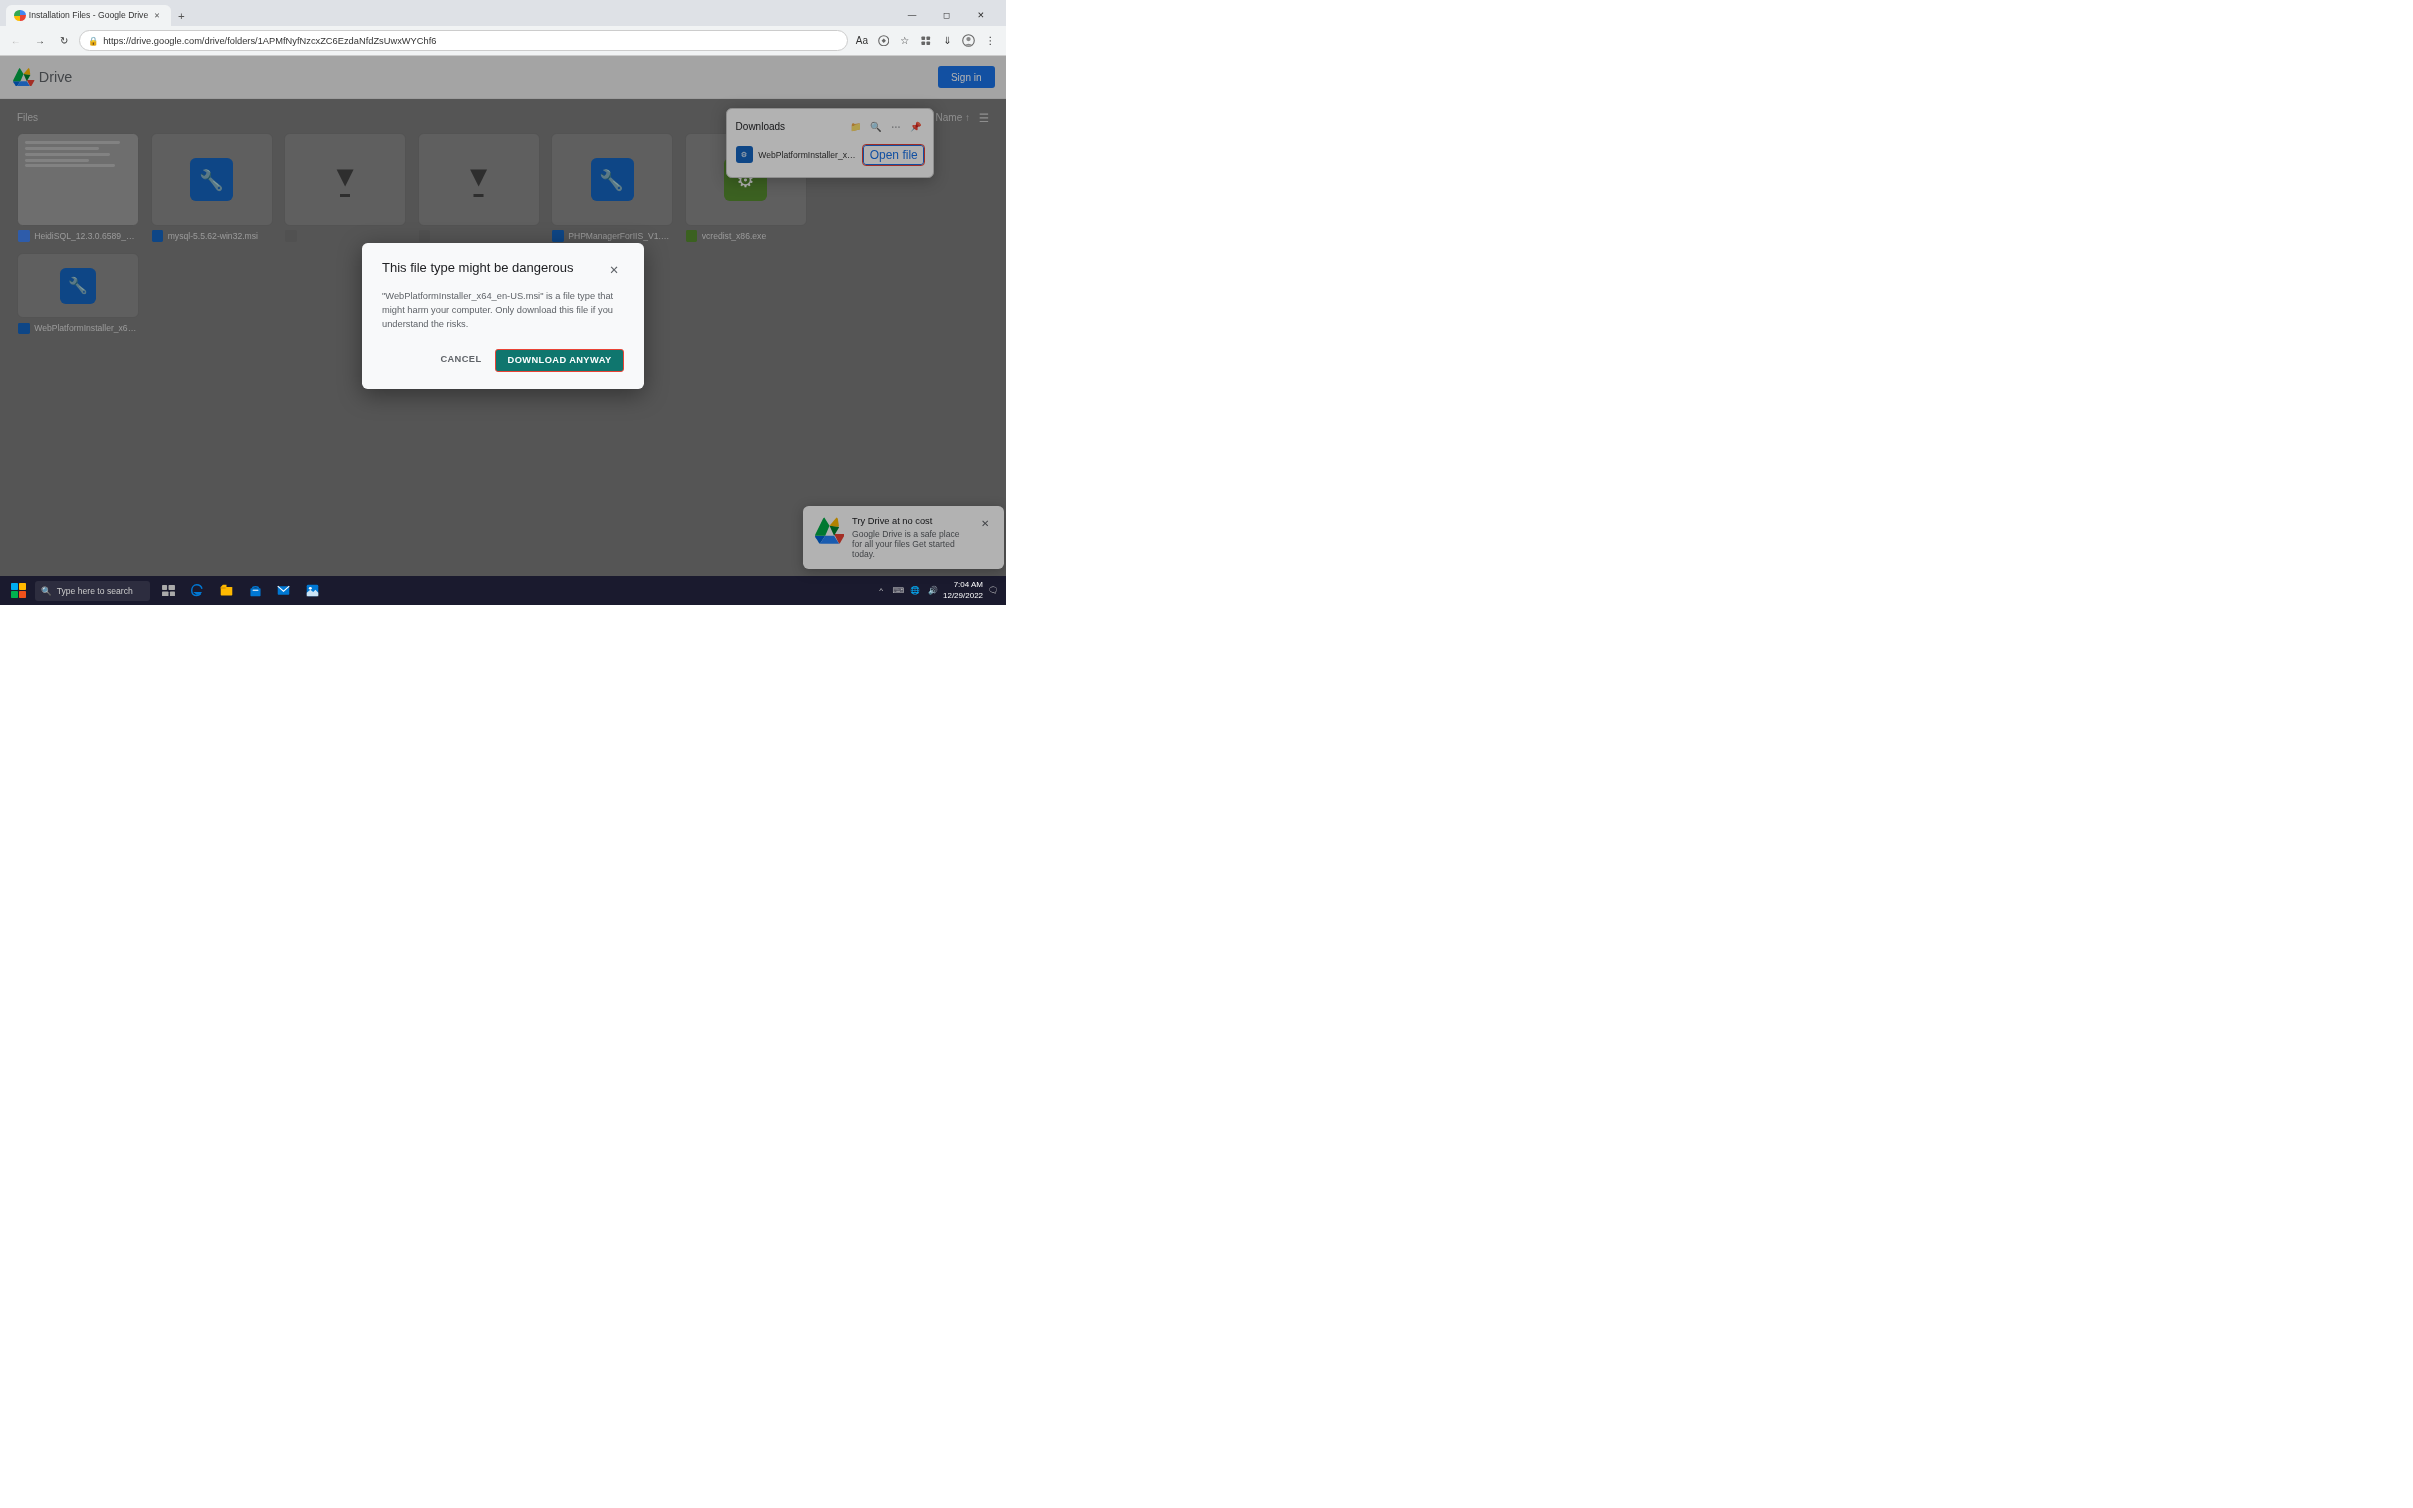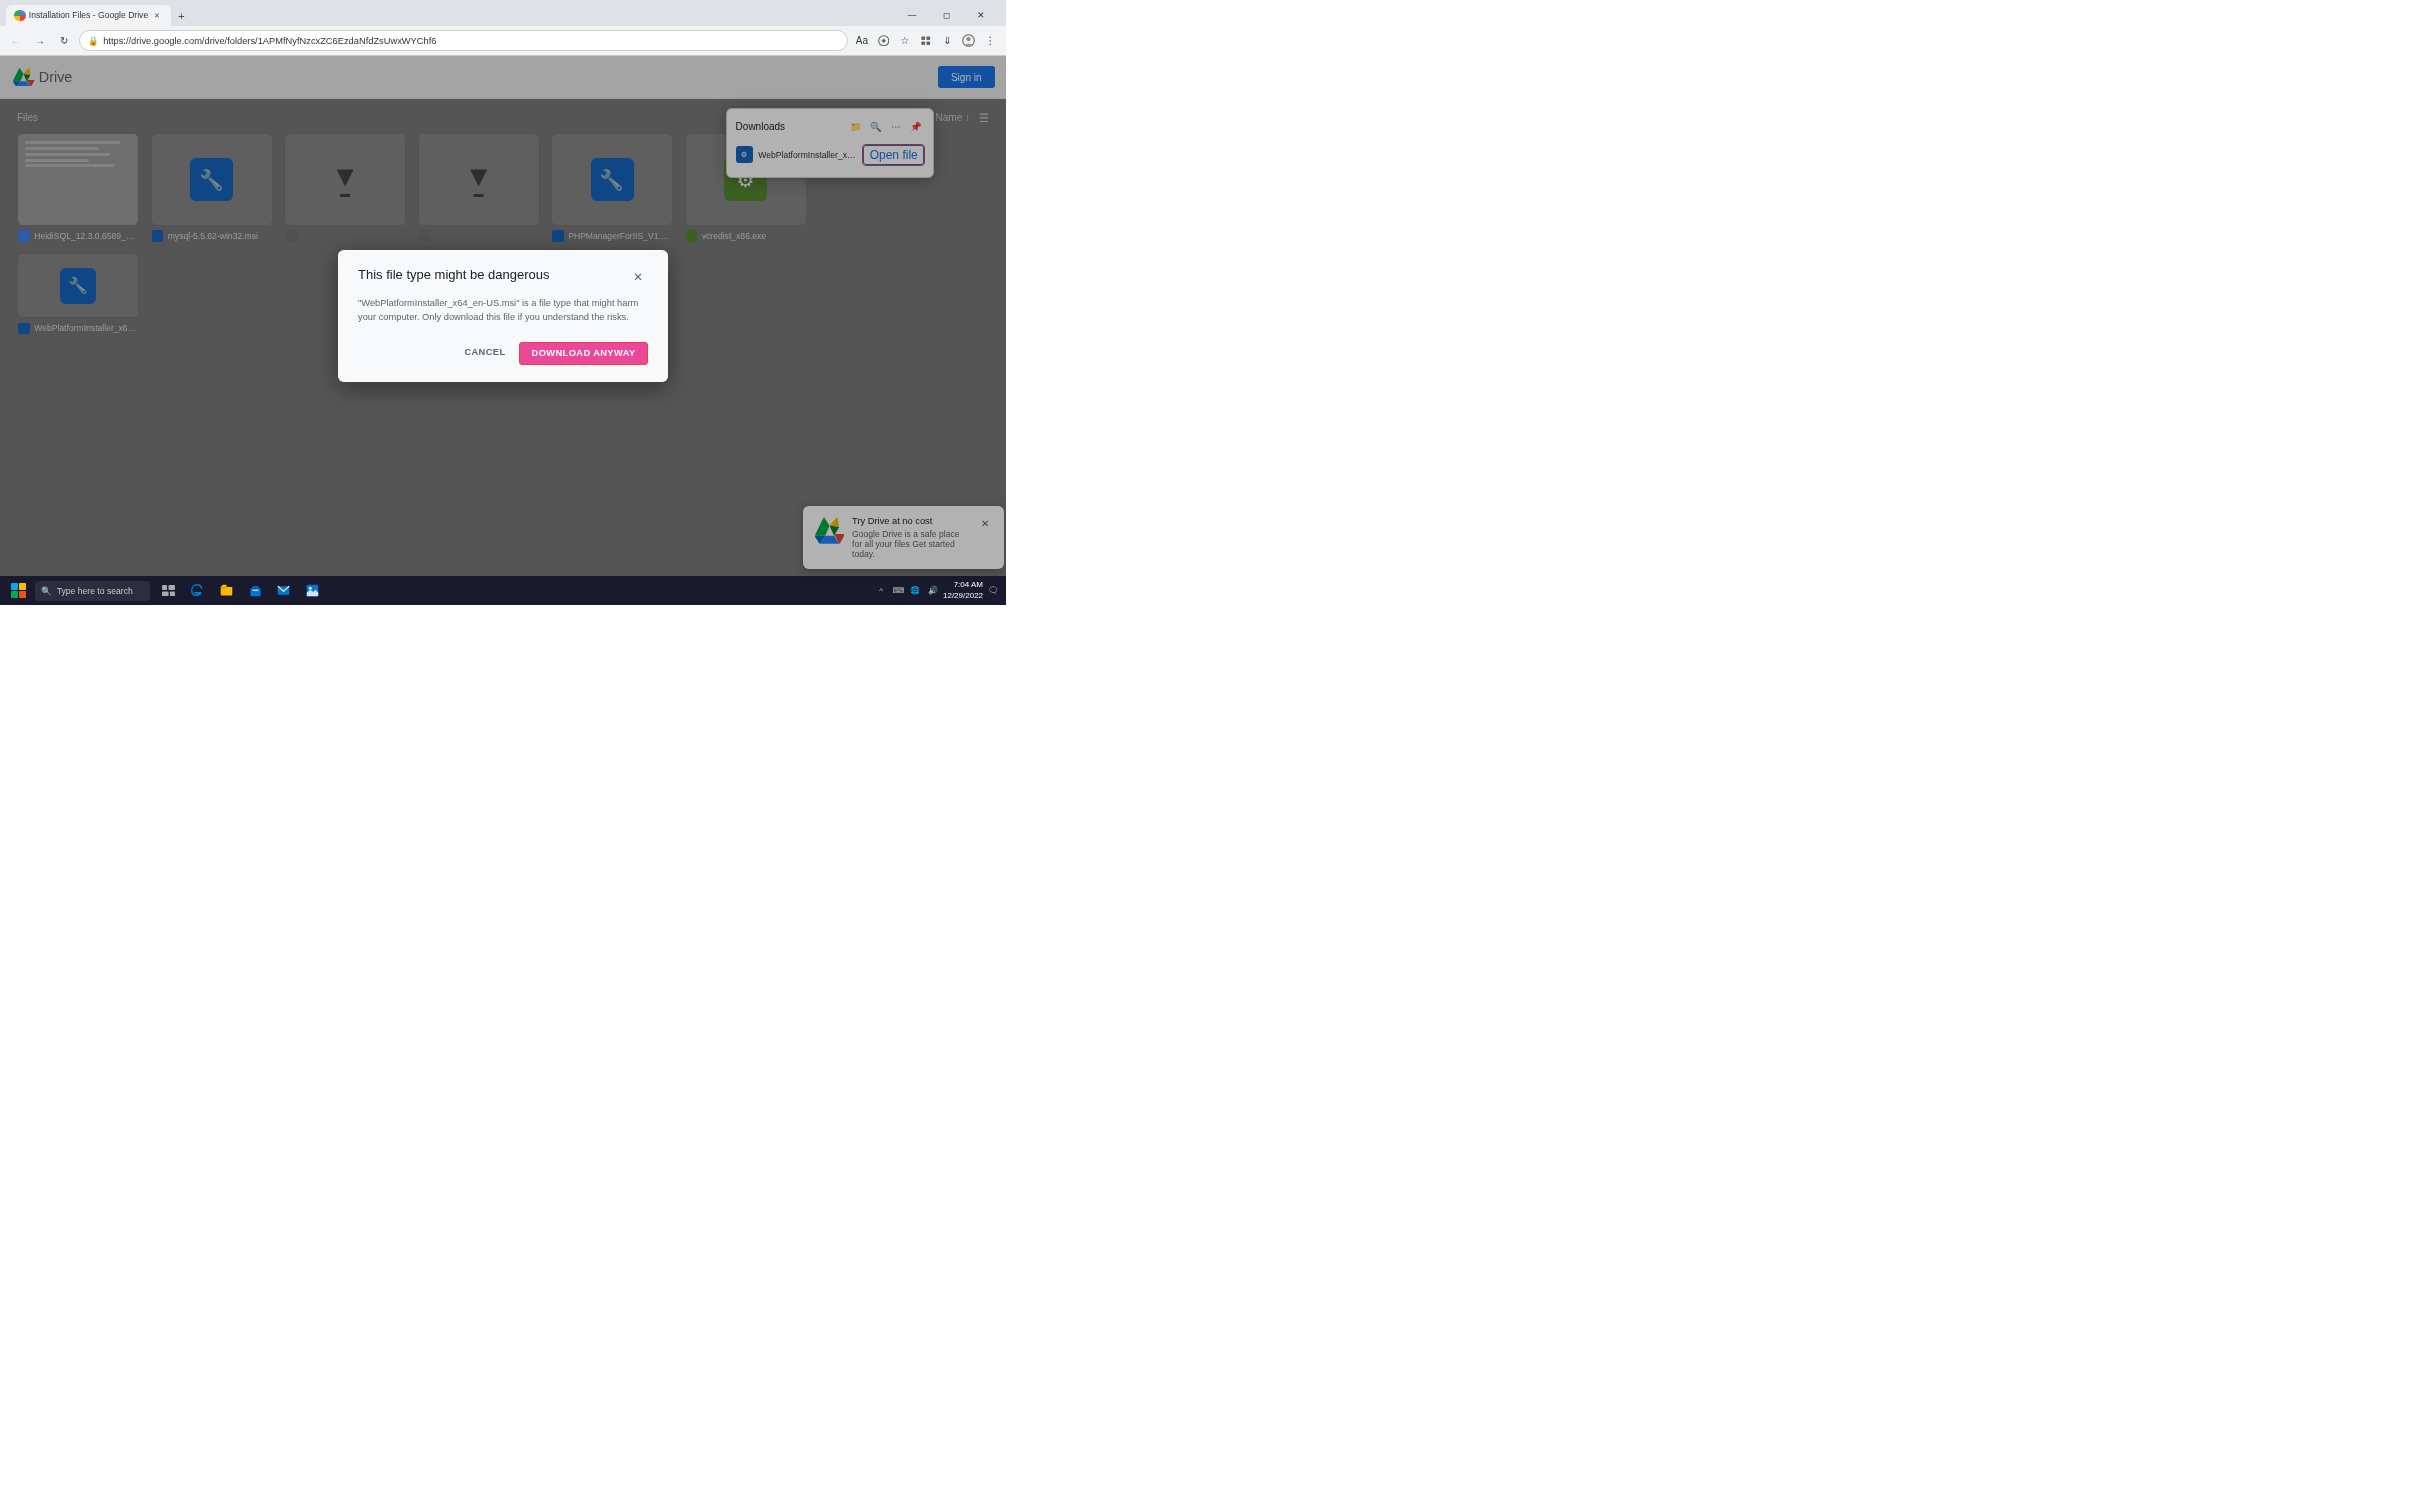--- a/index.html
+++ b/index.html
@@ -543,21 +543,21 @@
       display: flex;
       align-items: center;
       justify-content: center;
     }
 
     
     .warning-dialog {
       background: #f8f9fa;
       border-radius: 5.7px;
       box-shadow: 0 5.7px 23px rgba(0,0,0,0.4);
-      width: 330px;
+      width: 282px;
       padding: 17px 20px;
       position: relative;
     }
 
     .dialog-header {
       display: flex;
       align-items: flex-start;
       justify-content: space-between;
       margin-bottom: 10px;
     }
@@ -602,21 +602,21 @@
       font-size: 9.3px;
       font-weight: 600;
       padding: 5.7px 11.5px;
       cursor: pointer;
       border-radius: 2.9px;
       letter-spacing: 0.4px;
       text-transform: uppercase;
     }
 
     .btn-download {
-      background: #ec4899;
+      background: #0f766e;
       color: #fff;
       border: 1.4px solid #ea4335;
       border-radius: 2.9px;
       font-size: 9.3px;
       font-weight: 600;
       padding: 5.7px 11.5px;
       cursor: pointer;
       letter-spacing: 0.4px;
       text-transform: uppercase;
     }

